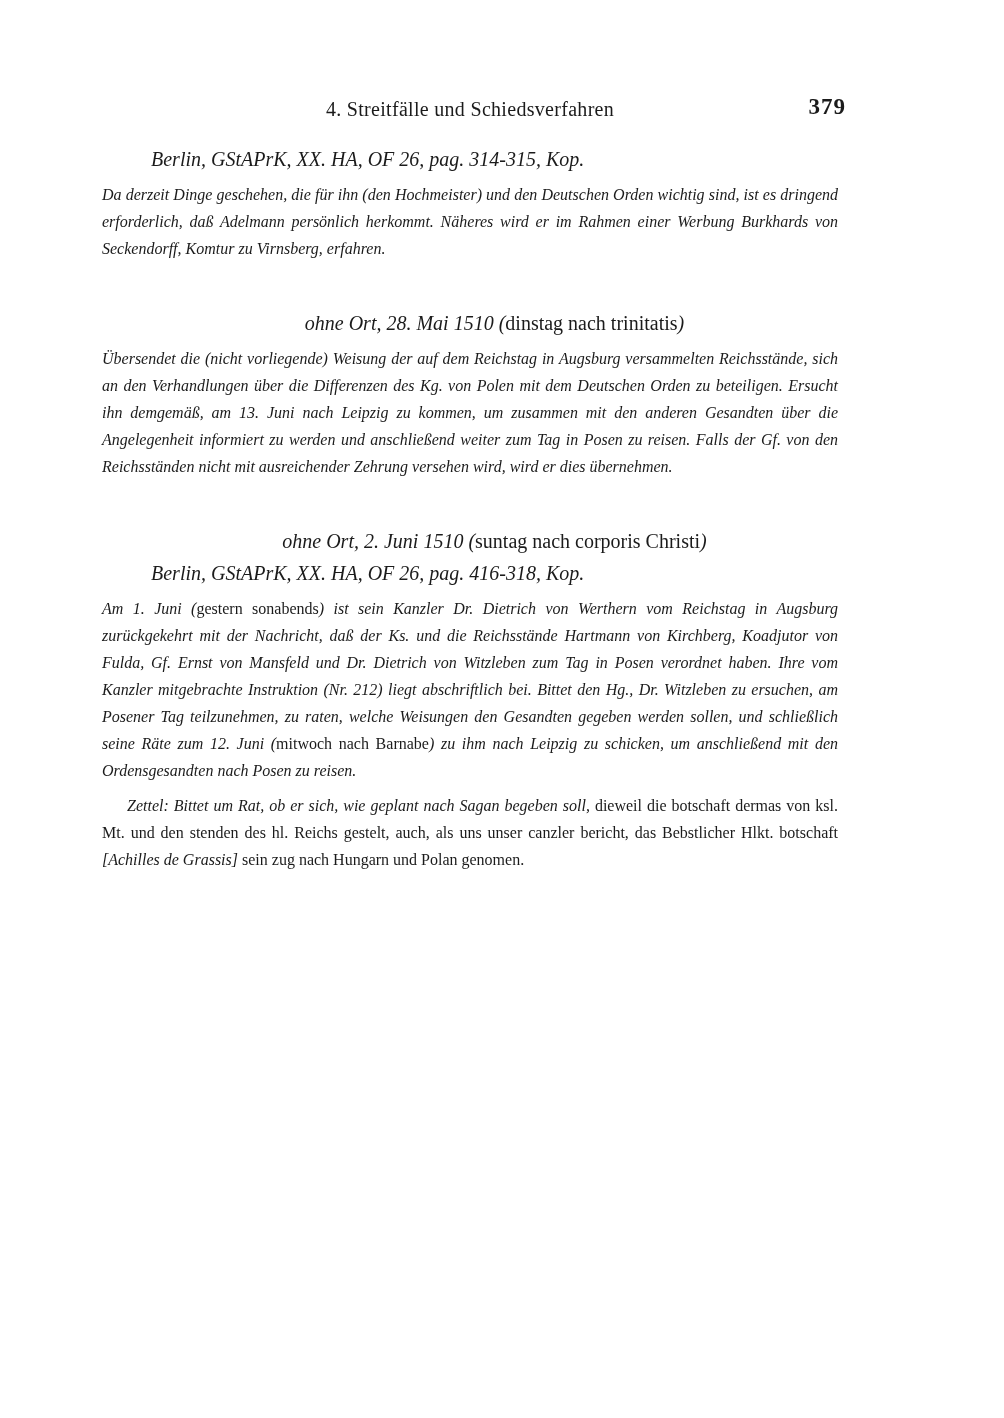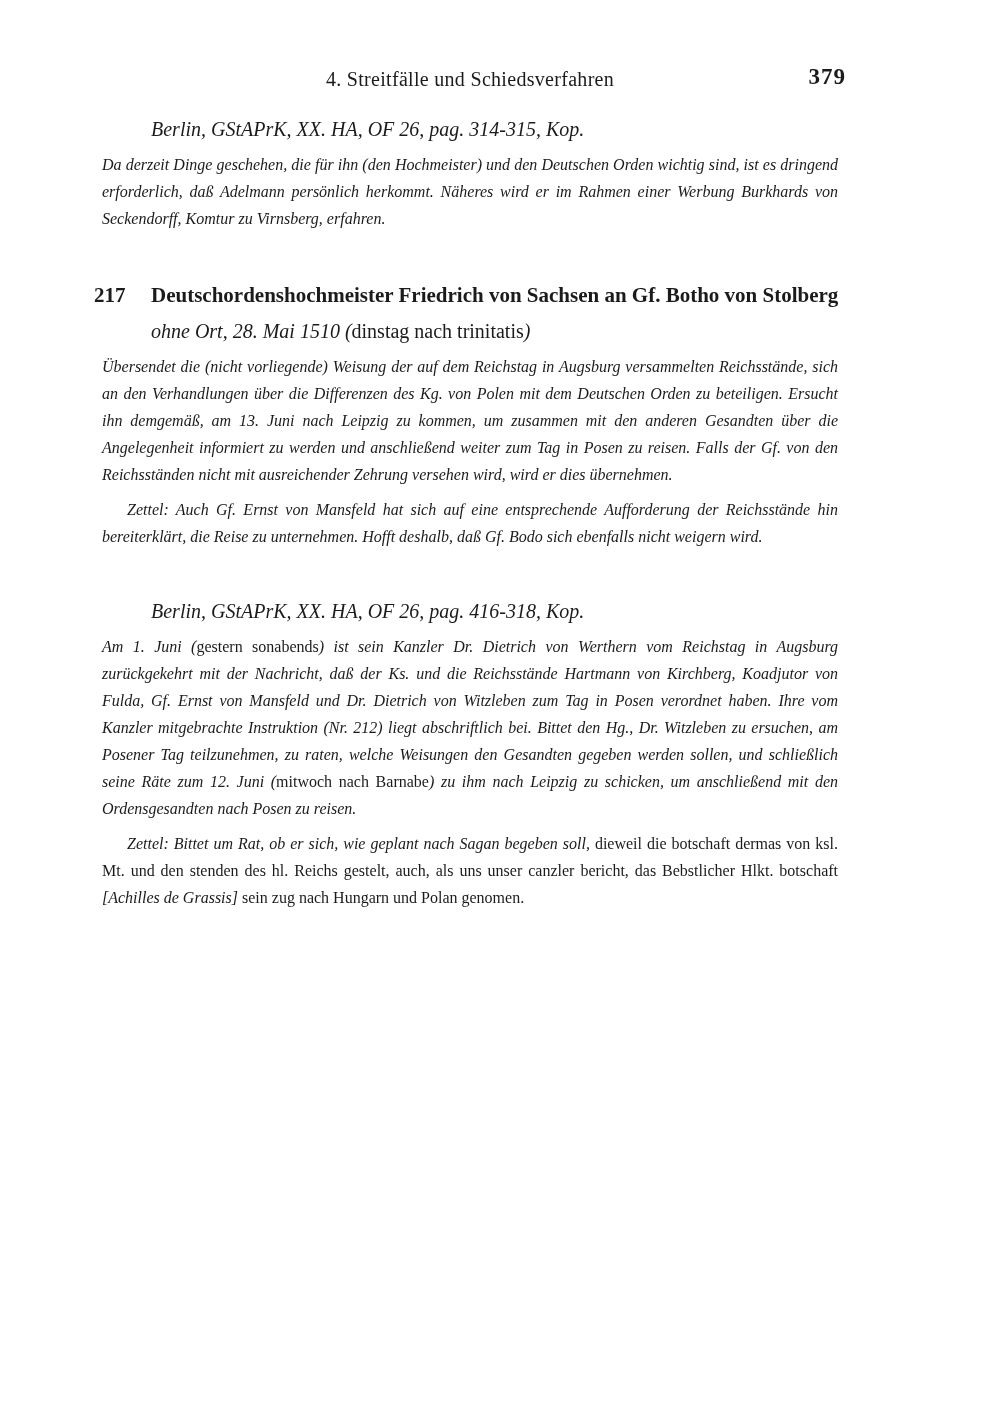--- a/index.html
+++ b/index.html
@@ -12,21 +12,21 @@
     width: 1004px;
     height: 1418px;
     background: #ffffff;
     color: #1b1b1b;
     font-family: "Liberation Serif", "DejaVu Serif", serif;
     overflow: hidden;
   }
   .textblock {
     position: absolute;
     left: 94px;
-    top: 66px;
+    top: 96px;
     width: 752px;
   }
   .running-header {
     position: relative;
     text-align: center;
     font-size: 20px;
     line-height: 26px;
     margin-bottom: 24px;
     letter-spacing: 0.3px;
   }
@@ -72,48 +72,45 @@
     font-size: 21px;
     line-height: 31px;
     text-align: justify;
   }
   .dateline {
     font-size: 20px;
     line-height: 27px;
     margin-left: 57px;
     margin-top: 5px;
     margin-bottom: 5px;
+    text-align: center;
   }
   .it { font-style: italic; }
   .rm { font-style: normal; }
 </style>
 </head>
 <body>
 
 <div class="page">
   <div class="textblock">
 
     <div class="running-header">
       <span class="rh-title">4. Streitfälle und Schiedsverfahren</span>
       <span class="rh-page">379</span>
     </div>
 
     <p class="archive">Berlin, GStAPrK, XX. HA, OF 26, pag. 314-315, Kop.</p>
     <p class="summary">Da derzeit Dinge geschehen, die für ihn (den Hochmeister) und den Deutschen Orden wichtig sind, ist es dringend erforderlich, daß Adelmann persönlich herkommt. Näheres wird er im Rahmen einer Werbung Burkhards von Seckendorff, Komtur zu Virnsberg, erfahren.</p>
 
     <section class="entry">
-      <div class="entry-head">
-        <span class="entry-number">217</span>
-        <h2 class="entry-title">Deutschordenshochmeister Friedrich von Sachsen an Gf. Botho von Stolberg</h2>
-      </div>
       <p class="dateline"><span class="it">ohne Ort, 28. Mai 1510 (</span><span class="rm">dinstag nach trinitatis</span><span class="it">)</span></p>
       <p class="summary">Übersendet die (nicht vorliegende) Weisung der auf dem Reichstag in Augsburg versammelten Reichsstände, sich an den Verhandlungen über die Differenzen des Kg. von Polen mit dem Deutschen Orden zu beteiligen. Ersucht ihn demgemäß, am 13. Juni nach Leipzig zu kommen, um zusammen mit den anderen Gesandten über die Angelegenheit informiert zu werden und anschließend weiter zum Tag in Posen zu reisen. Falls der Gf. von den Reichsständen nicht mit ausreichender Zehrung versehen wird, wird er dies übernehmen.</p>
-      <p class="summary zettel">Zettel: Auch Gf. Ernst von Mansfeld hat sich auf eine entsprechende Aufforderung der Reichsstände hin bereiterklärt, die Reise zu unternehmen. Hofft deshalb, daß Gf. Bodo sich ebenfalls nicht weigern wird.</p>
     </section>
 
     <section class="entry">
+      <p class="dateline"><span class="it">ohne Ort, 2. Juni 1510 (</span><span class="rm">suntag nach corporis Christi</span><span class="it">)</span></p>
       <p class="archive">Berlin, GStAPrK, XX. HA, OF 26, pag. 416-318, Kop.</p>
       <p class="summary"><span class="it">Am 1. Juni (</span><span class="rm">gestern sonabends</span><span class="it">) ist sein Kanzler Dr. Dietrich von Werthern vom Reichstag in Augsburg zurückgekehrt mit der Nachricht, daß der Ks. und die Reichsstände Hartmann von Kirchberg, Koadjutor von Fulda, Gf. Ernst von Mansfeld und Dr. Dietrich von Witzleben zum Tag in Posen verordnet haben. Ihre vom Kanzler mitgebrachte Instruktion (Nr. 212) liegt abschriftlich bei. Bittet den Hg., Dr. Witzleben zu ersuchen, am Posener Tag teilzunehmen, zu raten, welche Weisungen den Gesandten gegeben werden sollen, und schließlich seine Räte zum 12. Juni (</span><span class="rm">mitwoch nach Barnabe</span><span class="it">) zu ihm nach Leipzig zu schicken, um anschließend mit den Ordensgesandten nach Posen zu reisen.</span></p>
       <p class="summary zettel"><span class="it">Zettel: Bittet um Rat, ob er sich, wie geplant nach Sagan begeben soll, </span><span class="rm">dieweil die botschaft dermas von ksl. Mt. und den stenden des hl. Reichs gestelt, auch, als uns unser canzler bericht, das Bebstlicher Hlkt. botschaft </span><span class="it">[Achilles de Grassis]</span><span class="rm"> sein zug nach Hungarn und Polan genomen.</span></p>
     </section>
 
   </div>
 </div>
 
 </body></html>

